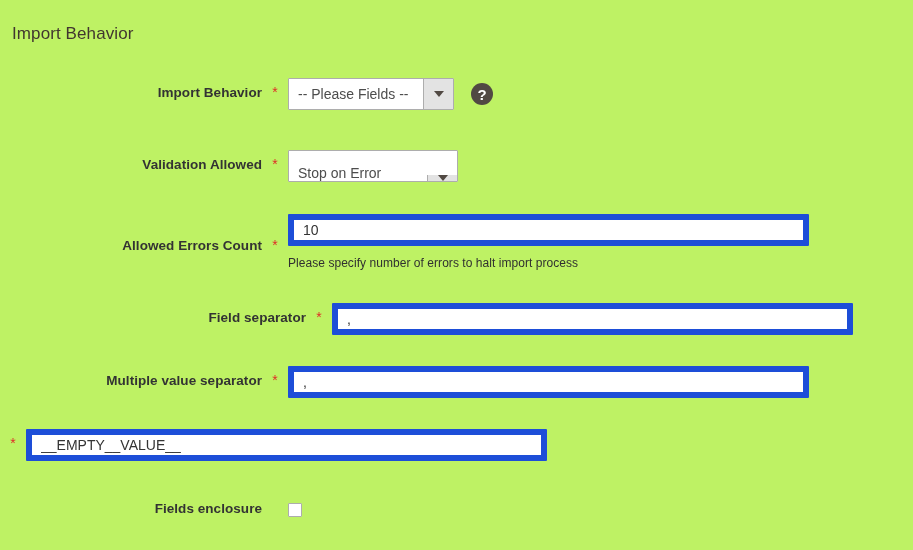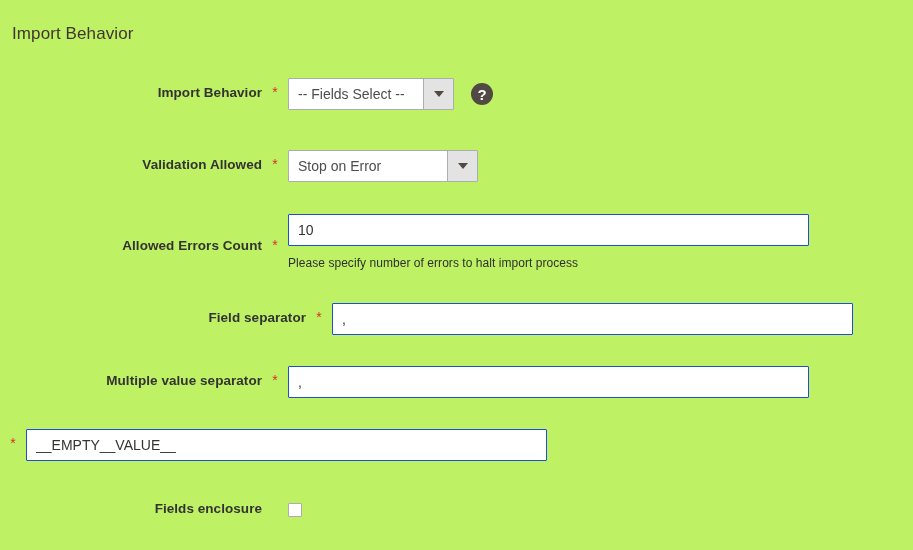--- a/index.html
+++ b/index.html
@@ -74,21 +74,21 @@
     flex: 1 1 auto;
     position: relative;
   }
 
   
   .text-input {
     display: block;
     width: 521px;
     height: 32px;
     padding: 4px 9px;
-    border: 1px solid #1d4ed8;
+    border: 6px solid #1d4ed8;
     background: #ffffff;
     border-radius: 1px;
     font-family: "Liberation Sans", sans-serif;
     font-size: 14px;
     color: #333333;
     line-height: 30px;
     outline: none;
   }
   .text-input::placeholder { color: #999; }
 
@@ -97,21 +97,21 @@
     display: inline-flex;
     align-items: stretch;
     height: 32px;
     border: 1px solid #adadad;
     border-radius: 1px;
     background: #ffffff;
     vertical-align: top;
     overflow: hidden;
   }
   .select-wrap.w-sel-1 { width: 166px; }
-  .select-wrap.w-sel-2 { width: 190px; }
+  .select-wrap.w-sel-2 { width: 170px; align-items: flex-end; }
 
   .select-value {
     flex: 1 1 auto;
     display: flex;
     align-items: center;
     padding-left: 9px;
     font-size: 14px;
     color: #4d4d4d;
     white-space: nowrap;
     overflow: hidden;
@@ -188,21 +188,21 @@
   <div class="field-row" style="top:78px;">
     <div class="field-label-col">
       <span class="label-text">Import Behavior</span>
     </div>
     <div class="req-col">
       <span class="req-asterisk">*</span>
     </div>
     <div class="field-control-col">
       <div class="inline-row">
         <div class="select-wrap w-sel-1">
-          <div class="select-value">-- Fields Select --</div>
+          <div class="select-value">-- Please Fields --</div>
           <div class="select-arrow-btn">
             <span class="arrow-caret"></span>
           </div>
         </div>
         <span class="help-icon">?</span>
       </div>
     </div>
   </div>
 
   <div class="field-row" style="top:150px;">

